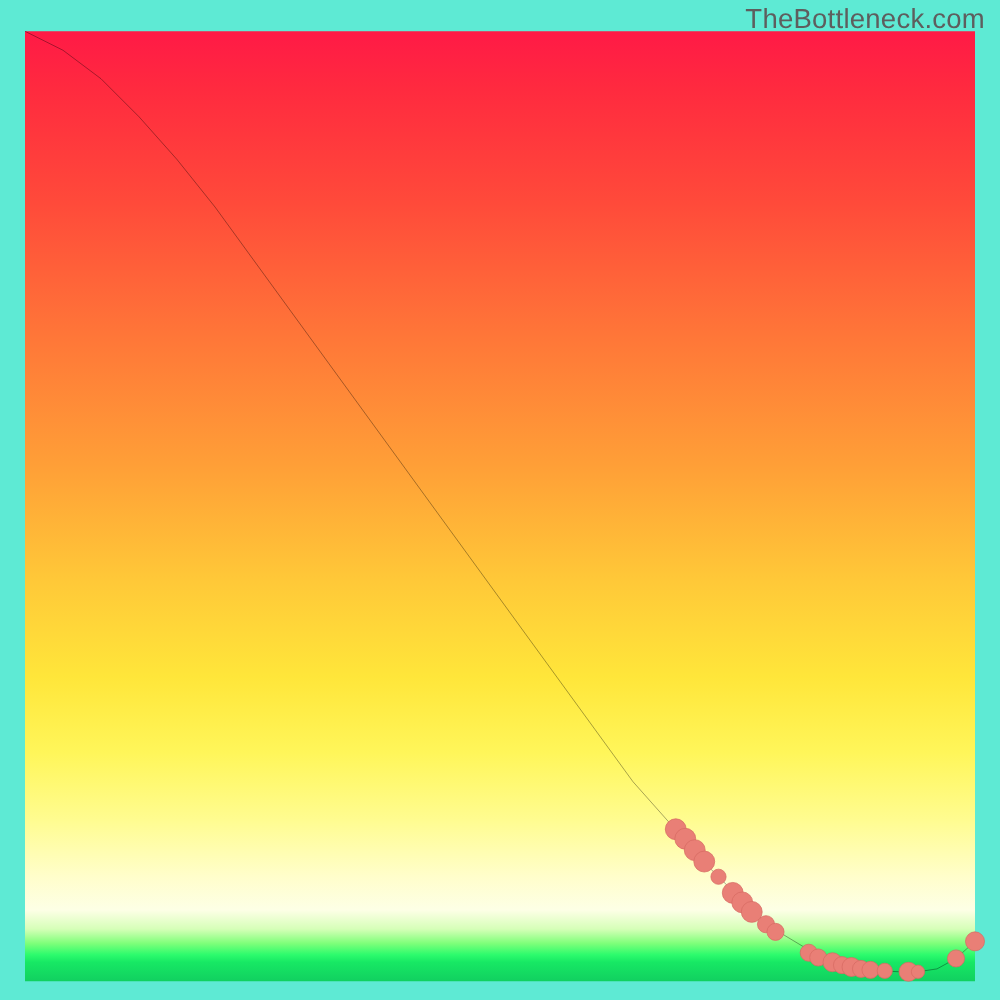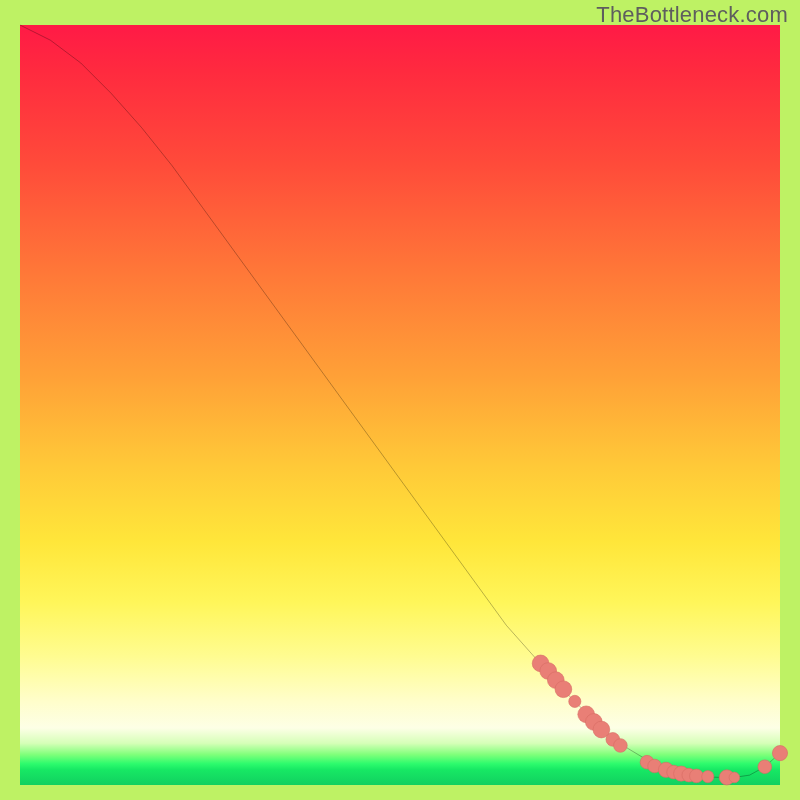--- a/index.html
+++ b/index.html
@@ -8,21 +8,21 @@
     width: 800px;
     height: 800px;
     background: #000;
     overflow: hidden;
     font-family: Arial, Helvetica, sans-serif;
   }
   .frame {
     position: relative;
     width: 800px;
     height: 800px;
-    background: #bef264;
+    background: #5eead4;
   }
   .watermark {
     position: absolute;
     top: 2px;
     right: 12px;
     color: #5e5e5e;
     font-size: 22px;
     font-weight: 500;
     letter-spacing: 0.2px;
     user-select: none;

